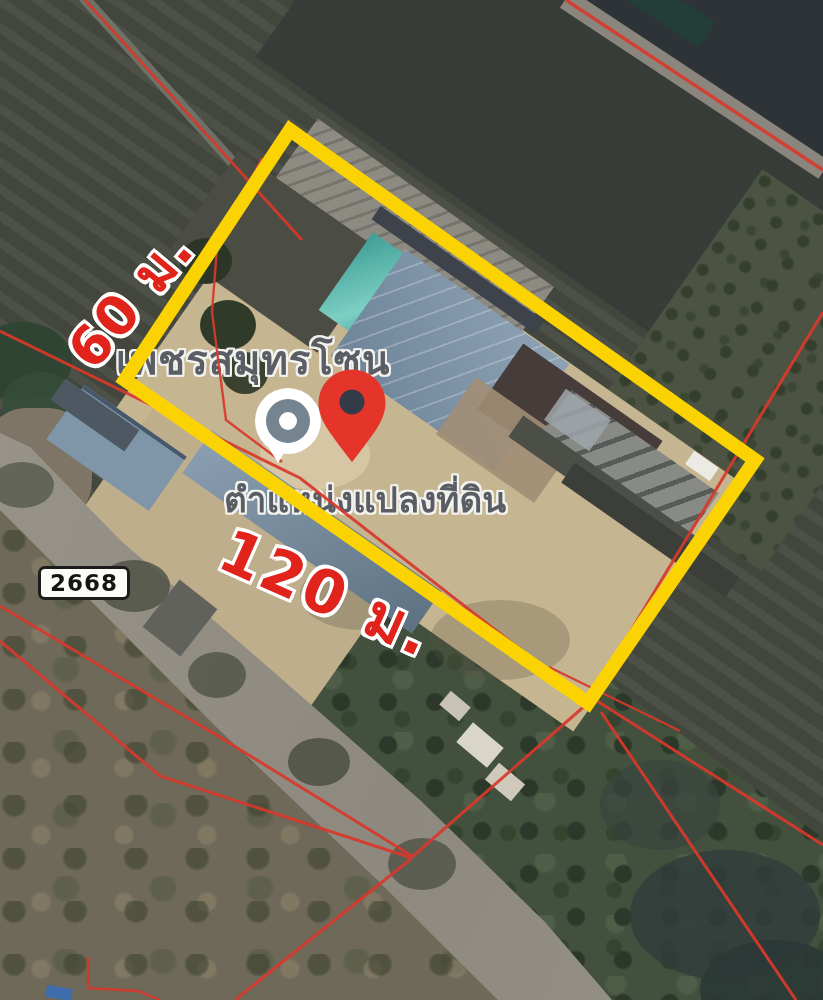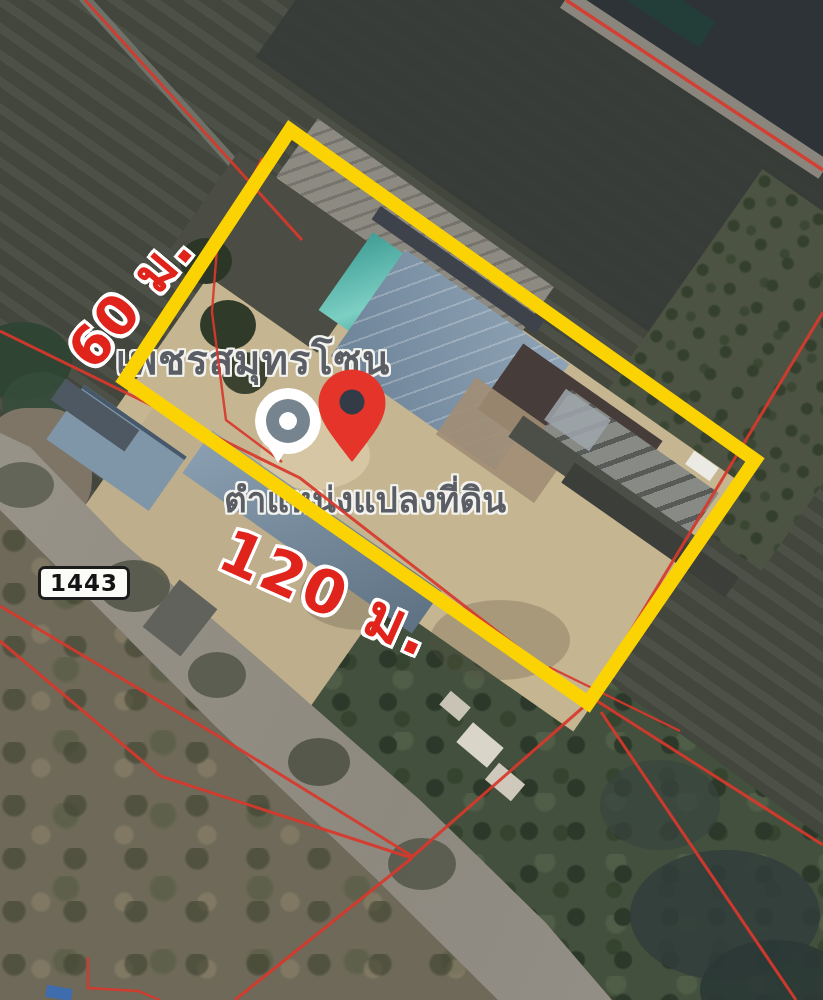--- a/index.html
+++ b/index.html
@@ -114,21 +114,21 @@
   <div class="blob" style="left:288px;top:738px;width:62px;height:48px;background:#474b3f;opacity:.8;"></div>
   <div class="blob" style="left:388px;top:838px;width:68px;height:52px;background:#4b4f42;opacity:.75;"></div>
   <div class="rr" style="left:156px;top:588px;width:48px;height:60px;transform:rotate(38deg);background:#60625b;"></div>
   <div class="rr" style="left:460px;top:732px;width:40px;height:26px;transform:rotate(40deg);background:#d9d5c9;"></div>
   <div class="rr" style="left:488px;top:771px;width:34px;height:22px;transform:rotate(40deg);background:#cfc9bb;"></div>
   <div class="rr" style="left:442px;top:697px;width:26px;height:18px;transform:rotate(40deg);background:#c9c3b6;"></div>
   <div class="rr" style="left:46px;top:987px;width:26px;height:12px;transform:rotate(10deg);background:#3f6cad;"></div>
 
   <div class="maplabel" id="label-place">เพชรสมุทรโซน</div>
   <div class="maplabel" id="label-position">ตำแหน่งแปลงที่ดิน</div>
-  <div class="shield">1443</div>
+  <div class="shield">2668</div>
 
   <svg width="823" height="1000" viewBox="0 0 823 1000">
     <g fill="none" stroke="#d8392c" stroke-width="3" opacity="0.92">
       <path d="M85,0 L302,240"></path>
       <path d="M262,158 L217,248 L212,312 L226,420 L282,462" stroke-width="2.4"></path>
       <path d="M0,331 L300,478 L588,702"></path>
       <path d="M566,0 L823,170" stroke-width="3.4"></path>
       <path d="M823,312 L588,702"></path>
       <path d="M594,699 L823,845"></path>
       <path d="M601,712 L796,1000"></path>

